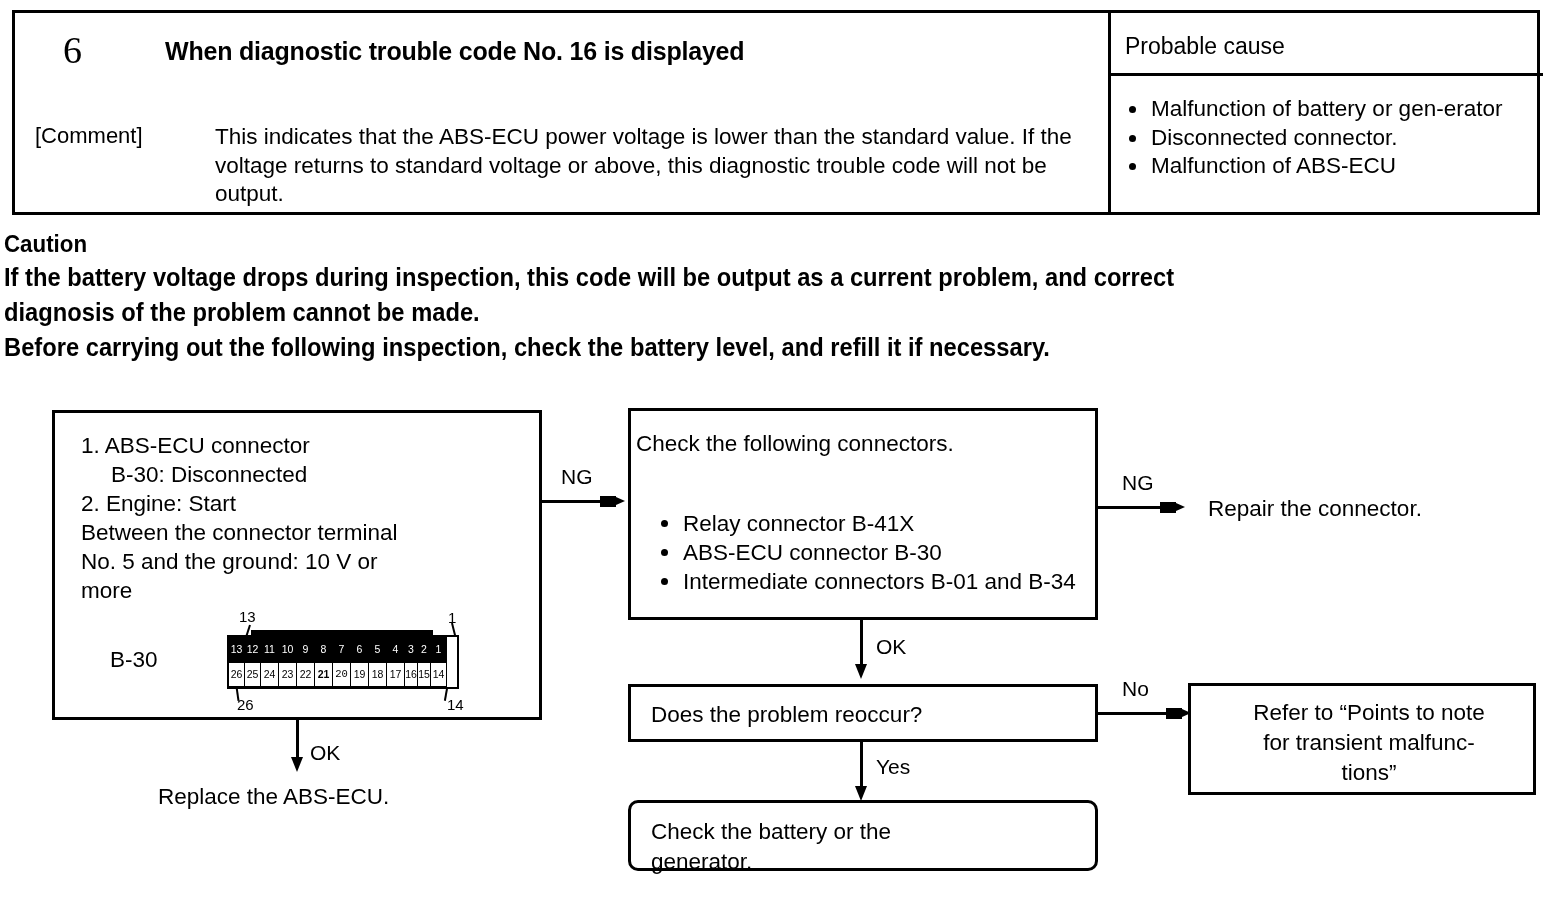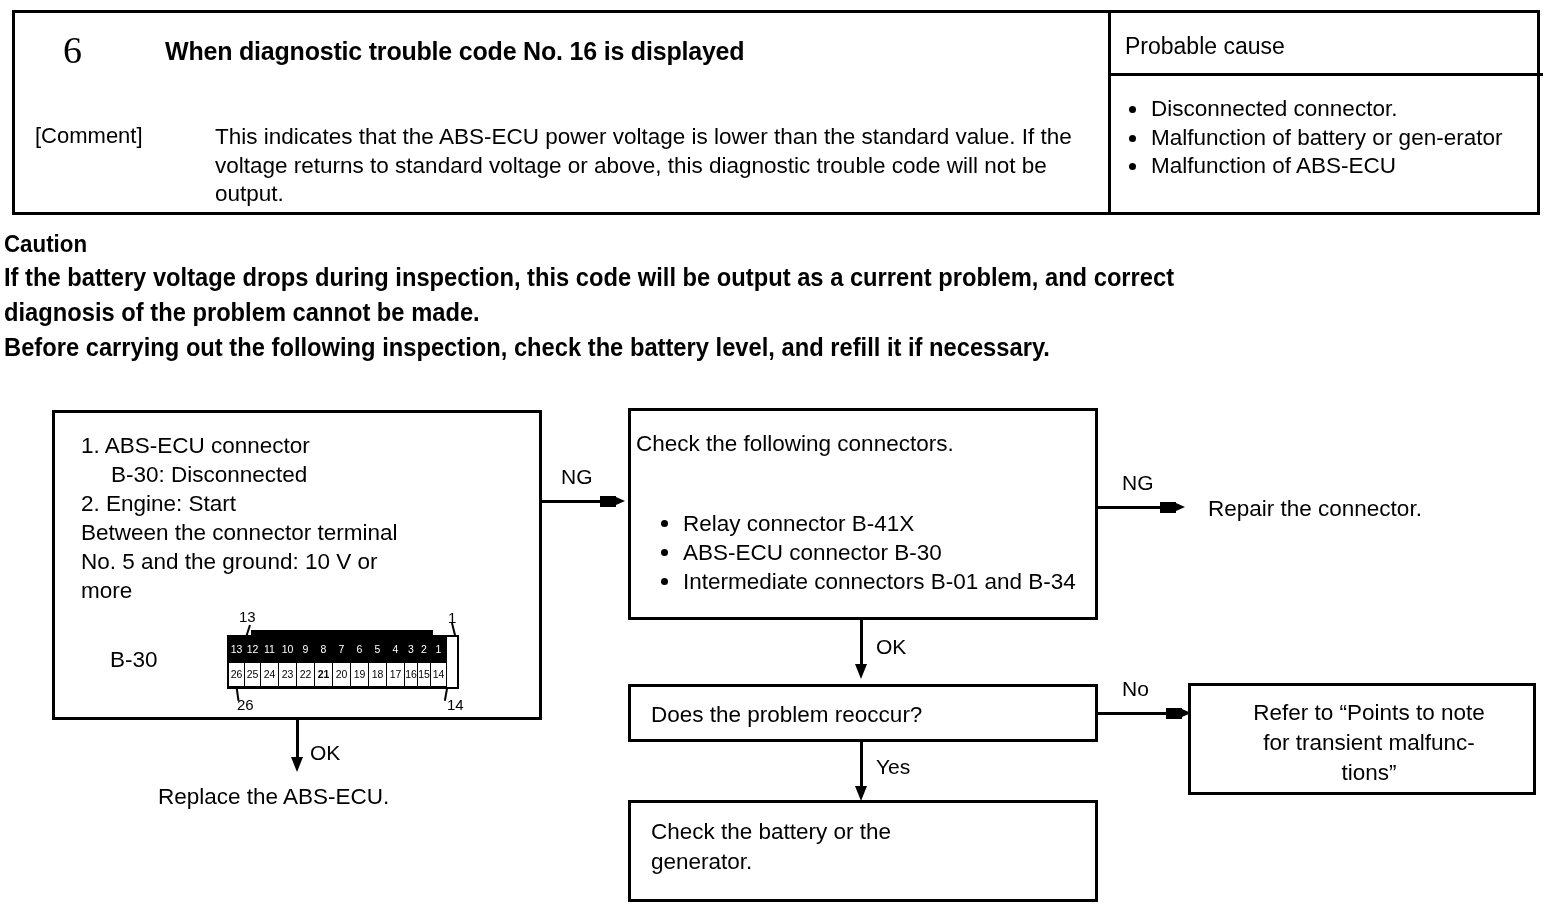--- a/index.html
+++ b/index.html
@@ -302,25 +302,25 @@
   <div id="header-title">When diagnostic trouble code No. 16 is displayed</div>
 
   <div id="comment-label">[Comment]</div>
   <div id="comment-body">This indicates that the ABS-ECU power voltage is lower than the standard value. If the voltage returns to standard voltage or above, this diagnostic trouble code will not be output.</div>
 
   <div id="probable-cause-title">Probable cause</div>
 
   <div id="probable-cause-list">
     <div class="cause-item">
       <span class="bullet"></span>
-      <span>Disconnected connector.</span>
+      <span>Malfunction of battery or gen-erator</span>
     </div>
     <div class="cause-item">
       <span class="bullet"></span>
-      <span>Malfunction of battery or gen-erator</span>
+      <span>Disconnected connector.</span>
     </div>
     <div class="cause-item">
       <span class="bullet"></span>
       <span>Malfunction of ABS-ECU</span>
     </div>
   </div>
 </div>
 
 <div id="caution-block">
   <div id="caution-heading">Caution</div>
@@ -374,21 +374,21 @@
           <div class="pin" style="width: 14px;">2</div>
           <div class="pin" style="width: 17px;">1</div>
         </div>
       <div class="pin-row" id="pin-row-bottom">
           <div class="pin" style="width: 17px;">26</div>
           <div class="pin" style="width: 17px;">25</div>
           <div class="pin" style="width: 19px;">24</div>
           <div class="pin" style="width: 19px;">23</div>
           <div class="pin" style="width: 19px;">22</div>
           <div class="pin" style="width: 19px; font-weight: bold;">21</div>
-          <div class="pin" style="width: 19px;">20</div>
+          <div class="pin" style="width: 19px; font-family: Liberation Mono, monospace;">20</div>
           <div class="pin" style="width: 19px;">19</div>
           <div class="pin" style="width: 19px;">18</div>
           <div class="pin" style="width: 19px;">17</div>
           <div class="pin" style="width: 14px;">16</div>
           <div class="pin" style="width: 14px;">15</div>
           <div class="pin" style="width: 17px;">14</div>
         </div>
     </div>
   </div>
 
@@ -441,20 +441,20 @@
       <div>Refer to “Points to note</div>
       <div>for transient malfunc-</div>
       <div>tions”</div>
     </div>
   </div>
 
   <div class="vline" style="left:860px; top:742px; height:48px;"></div>
   <div class="arrow-down-head" style="left:855px; top:786px;"></div>
   <div class="fc-label" style="left:876px; top:756px;">Yes</div>
 
-  <div class="fc-box" style="left:628px; top:800px; width:470px; height:102px;">
+  <div class="fc-box" style="left:628px; top:800px; width:470px; height:71px;border-radius:10px;">
     <div style="position:absolute; left:20px; top:14px; line-height:30px;">
       <div>Check the battery or the</div>
       <div>generator.</div>
     </div>
   </div>
 
 </div>
 
 </body></html>

